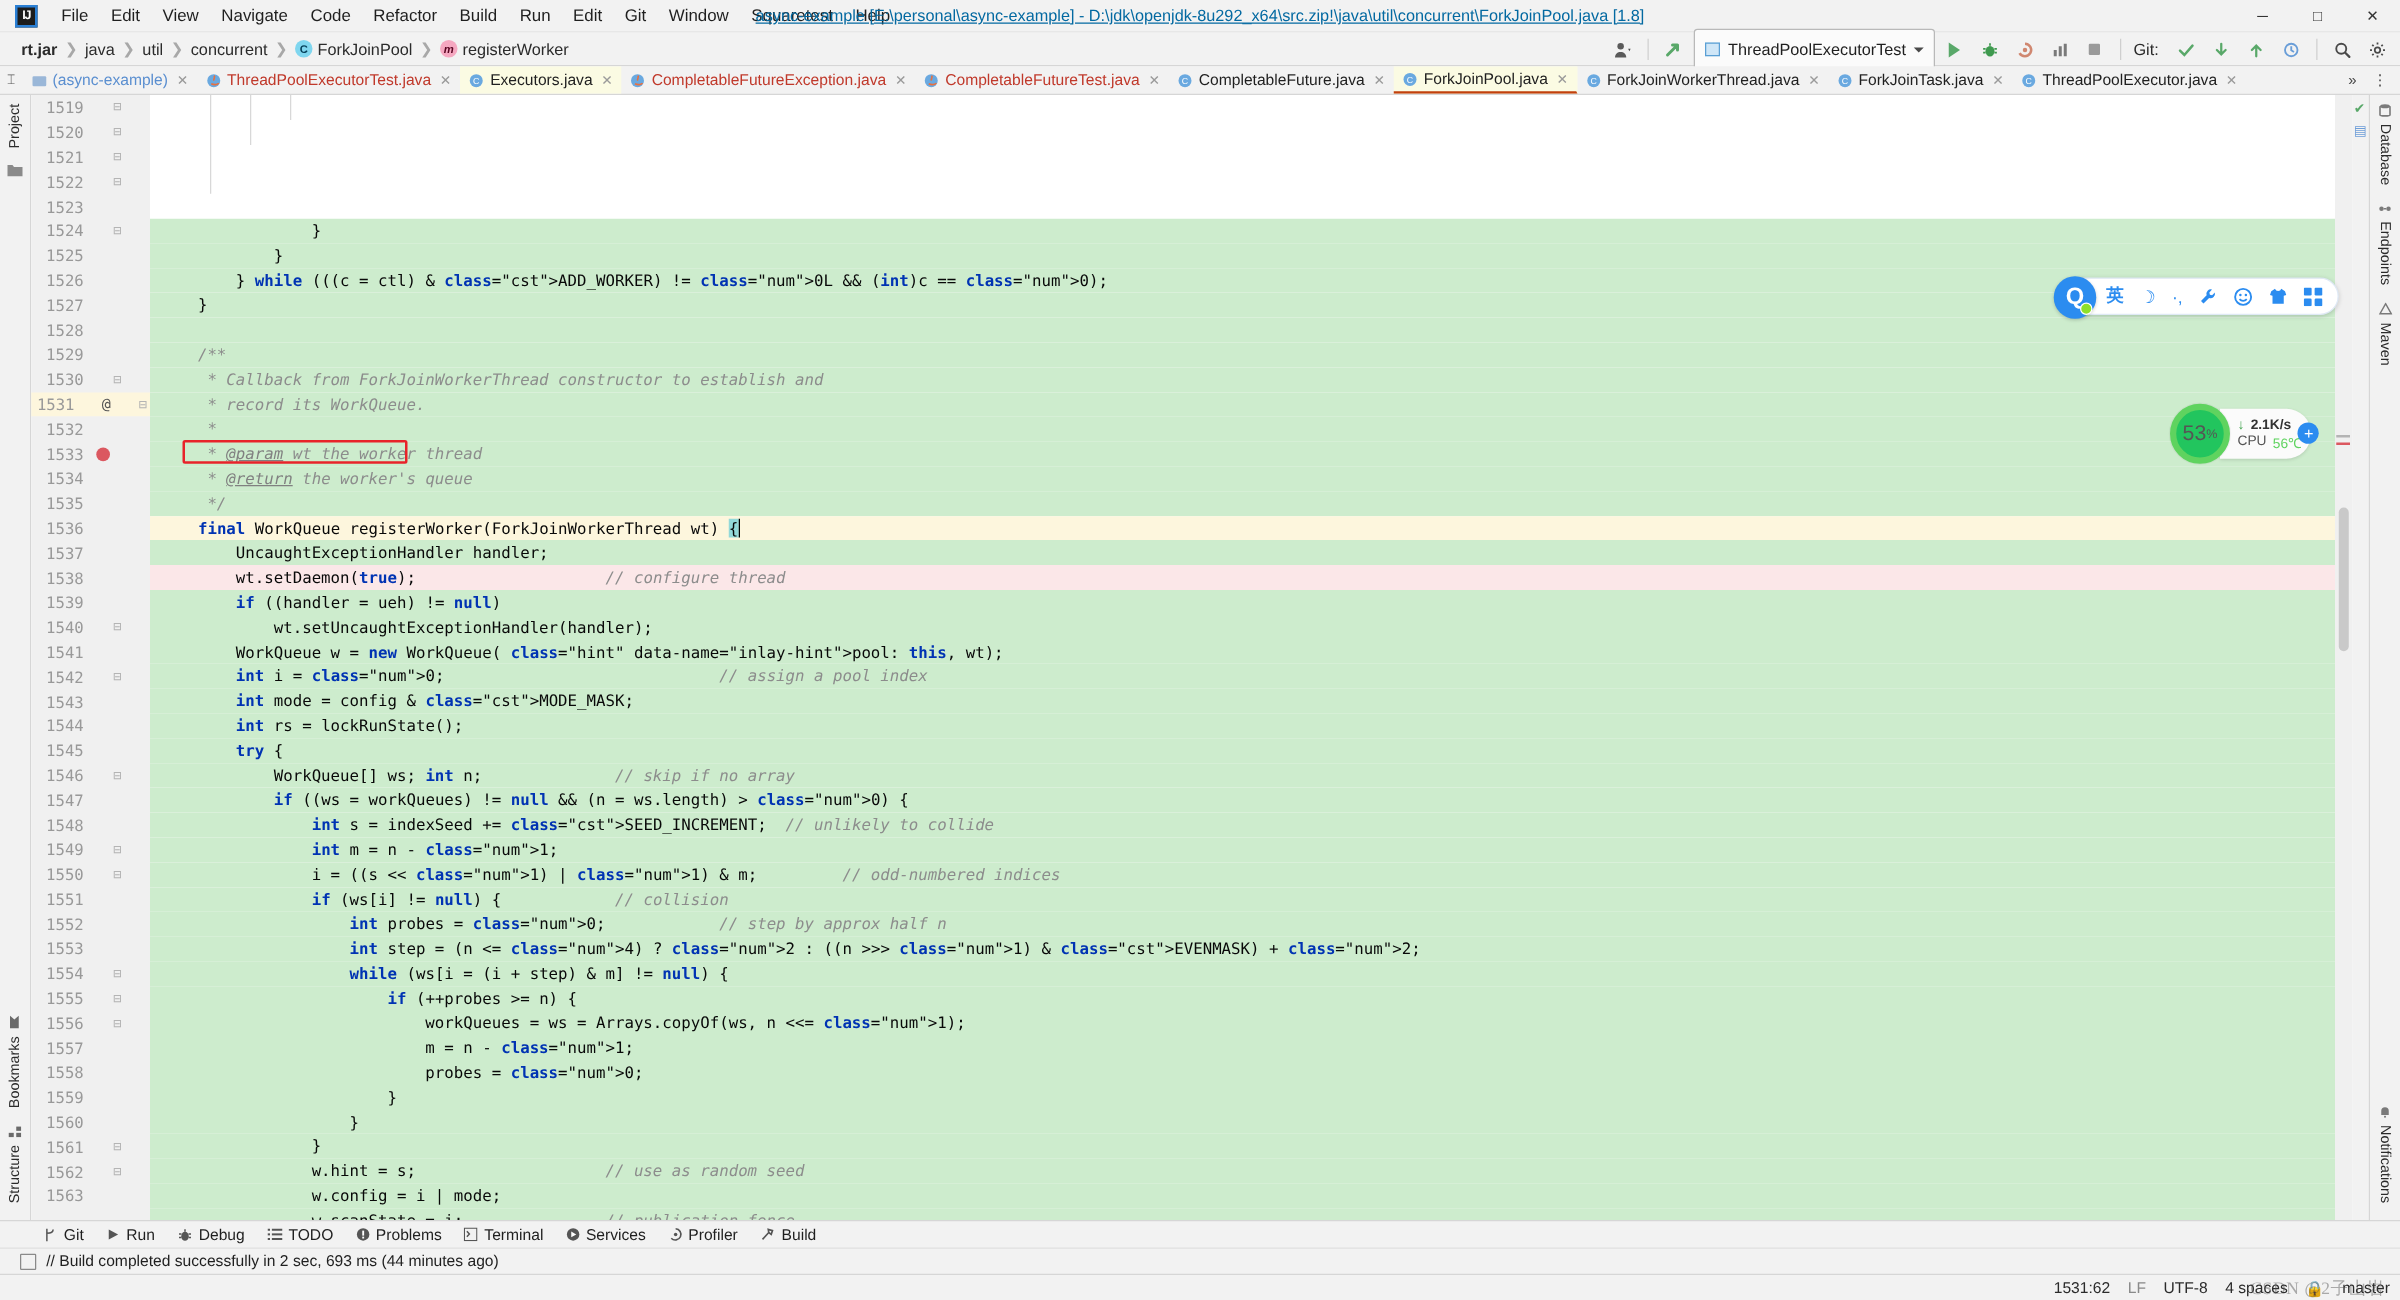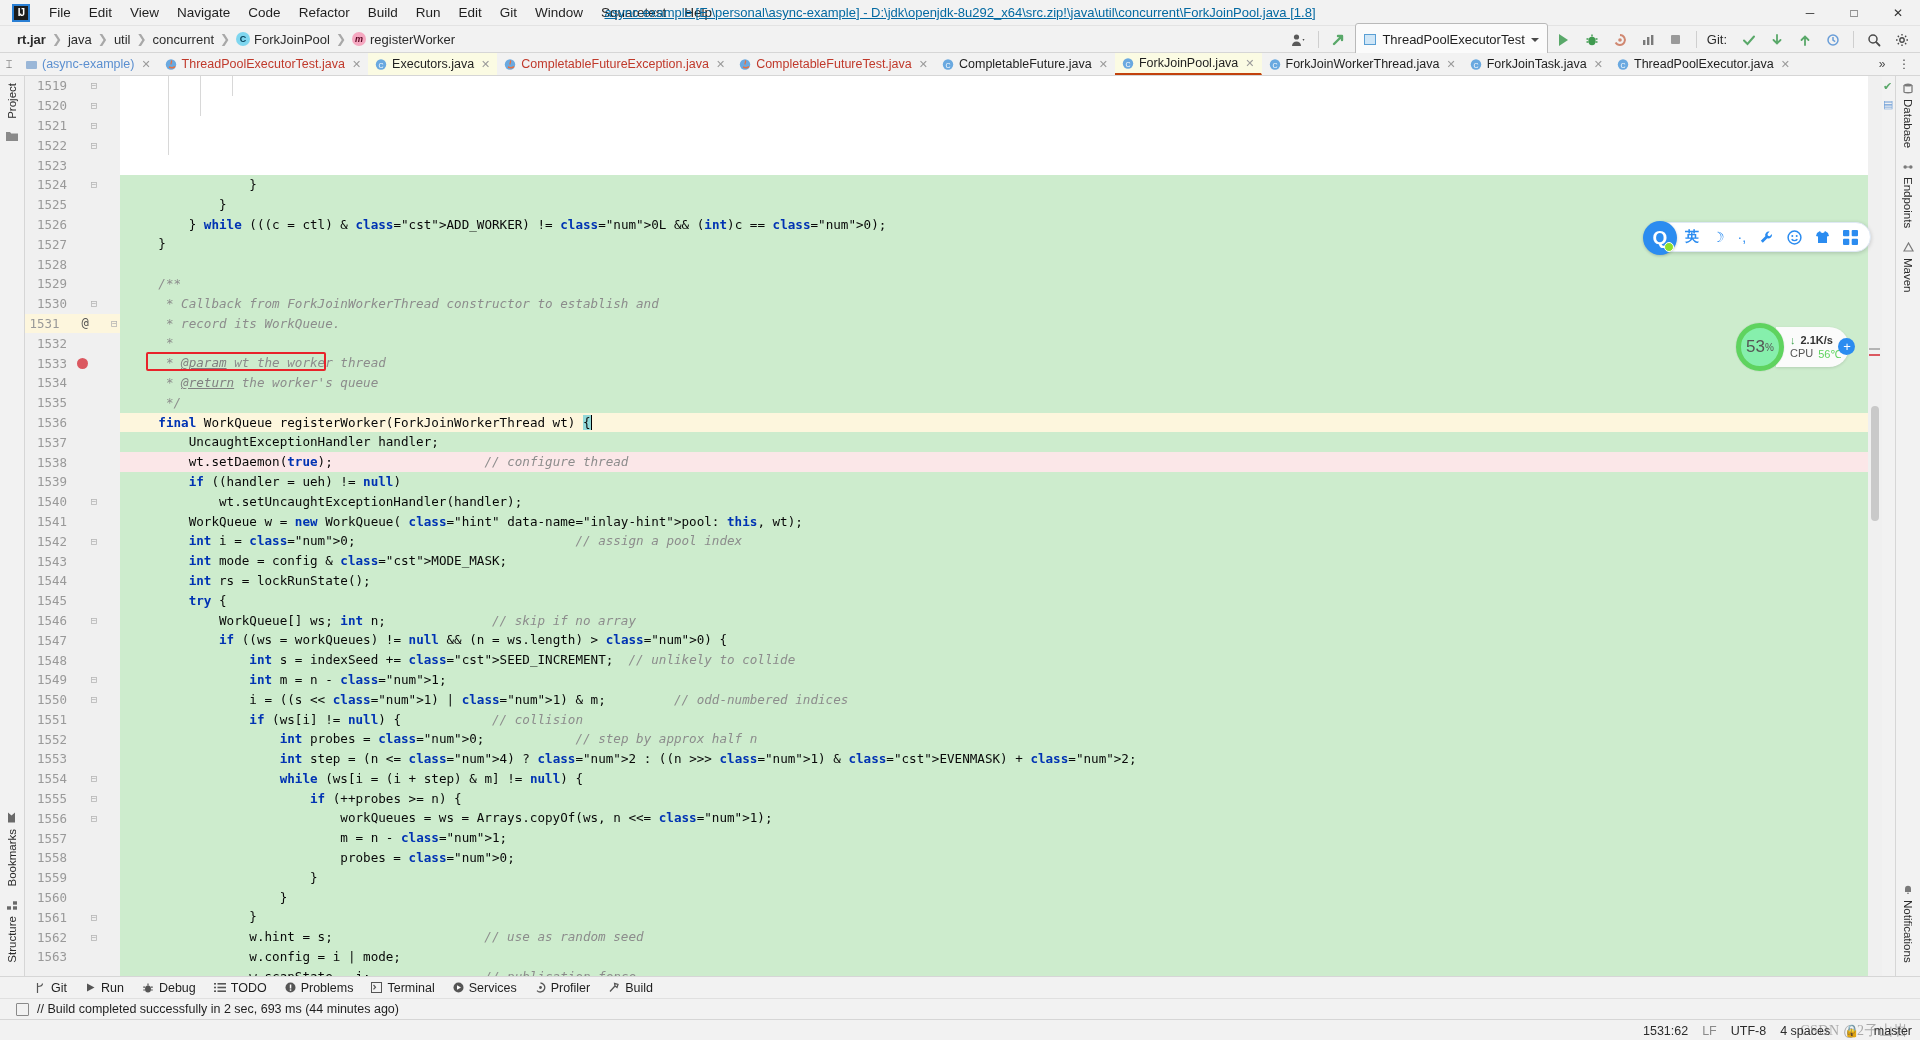--- a/index.html
+++ b/index.html
@@ -152,21 +152,21 @@
     border-top:1px solid #e0e0e0; padding-left:16px; font-size:12.5px; color:#1f1f1f;
   }
   .buildline .bico { width:13px;height:13px;border:1px solid #8a8a8a;border-radius:1px; }
 
   
   .statusbar {
     height:21px; display:flex; align-items:center; background:#f2f2f2;
     border-top:1px solid #d6d6d6; padding:0 8px; font-size:12.5px; color:#2b2b2b;
     position:relative;
   }
-  .sb-right { margin-left:auto; display:flex; align-items:flex-end; gap:14px; }
+  .sb-right { margin-left:auto; display:flex; align-items:center; gap:14px; }
   .sb-dim { color:#8a8a8a; }
   .watermark {
     position:absolute; right:12px; top:2px; font-size:14px; color:rgba(80,80,80,0.45);
     font-family:"Liberation Serif", serif; letter-spacing:0.5px; pointer-events:none;
   }
 
   
   .ime-bar {
     position:absolute; left:1652px; top:222px; height:30px; display:flex; align-items:center;
     background:#ffffff; border:1px solid #dfe9f5; border-radius:15px; padding:0 12px 0 32px; gap:13px;
@@ -179,21 +179,21 @@
   }
   .ime-logo:after { content:""; position:absolute; right:3px; bottom:3px; width:8px;height:8px;border-radius:50%;background:#8ee02a;border:1.5px solid #fff; }
   .ime-item { color:#2b8cf0; font-size:14px; display:flex; align-items:center; }
   .ime-item.cn { font-family:"DejaVu Sans", sans-serif; font-weight:bold; font-size:14px; }
 
   .cpu-widget {
     position:absolute; left:1736px; top:323px; height:48px; display:flex; align-items:center; z-index:40;
   }
   .cpu-ring {
     width:48px;height:48px;border-radius:50%;
-    background:#86efac; border:5px solid #5fd35f;
+    background:#22c55e; border:5px solid #5fd35f;
     display:flex; align-items:center; justify-content:center;
     font-size:15px; color:#555; z-index:2; box-shadow:0 0 0 1px rgba(0,0,0,.04);
   }
   .cpu-ring b { font-weight:normal; font-size:17px; }
   .cpu-ring small { font-size:10px; }
   .cpu-body {
     height:40px; margin-left:-8px; background:#fbfbfb; border-radius:0 20px 20px 0;
     display:flex; flex-direction:column; justify-content:center; padding:0 8px 0 14px;
     box-shadow:0 1px 3px rgba(0,0,0,.12); position:relative;
   }

